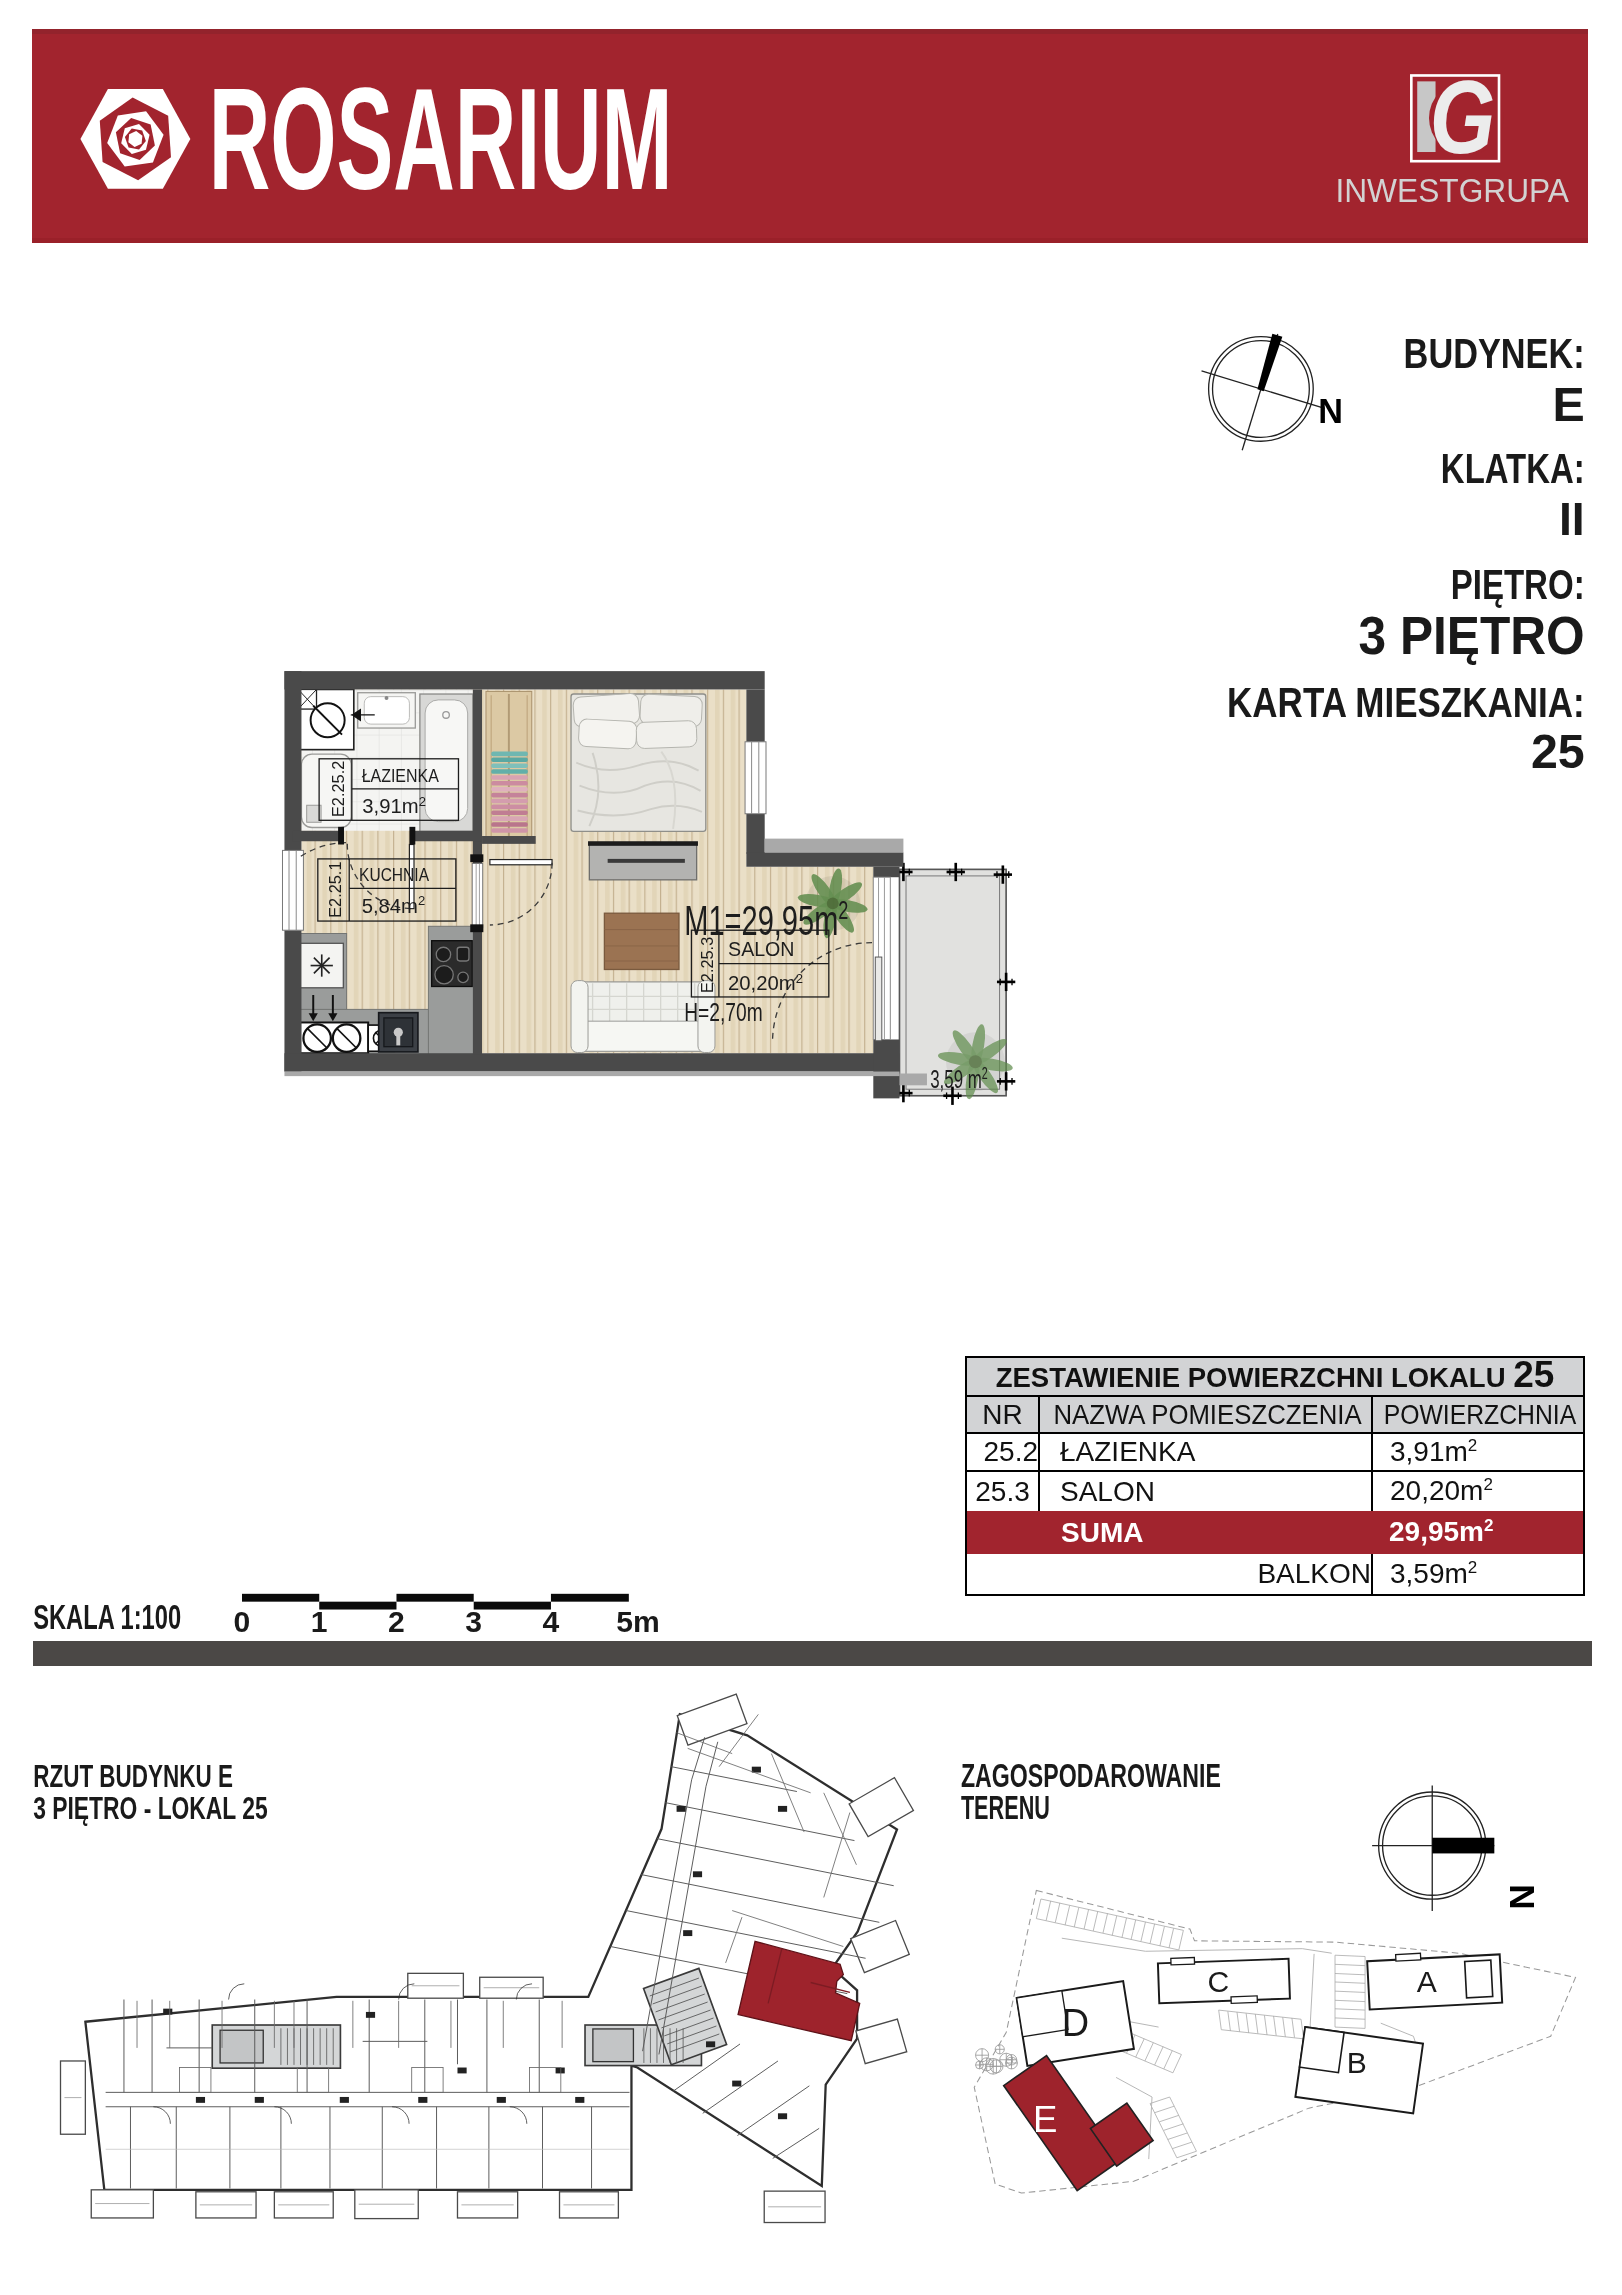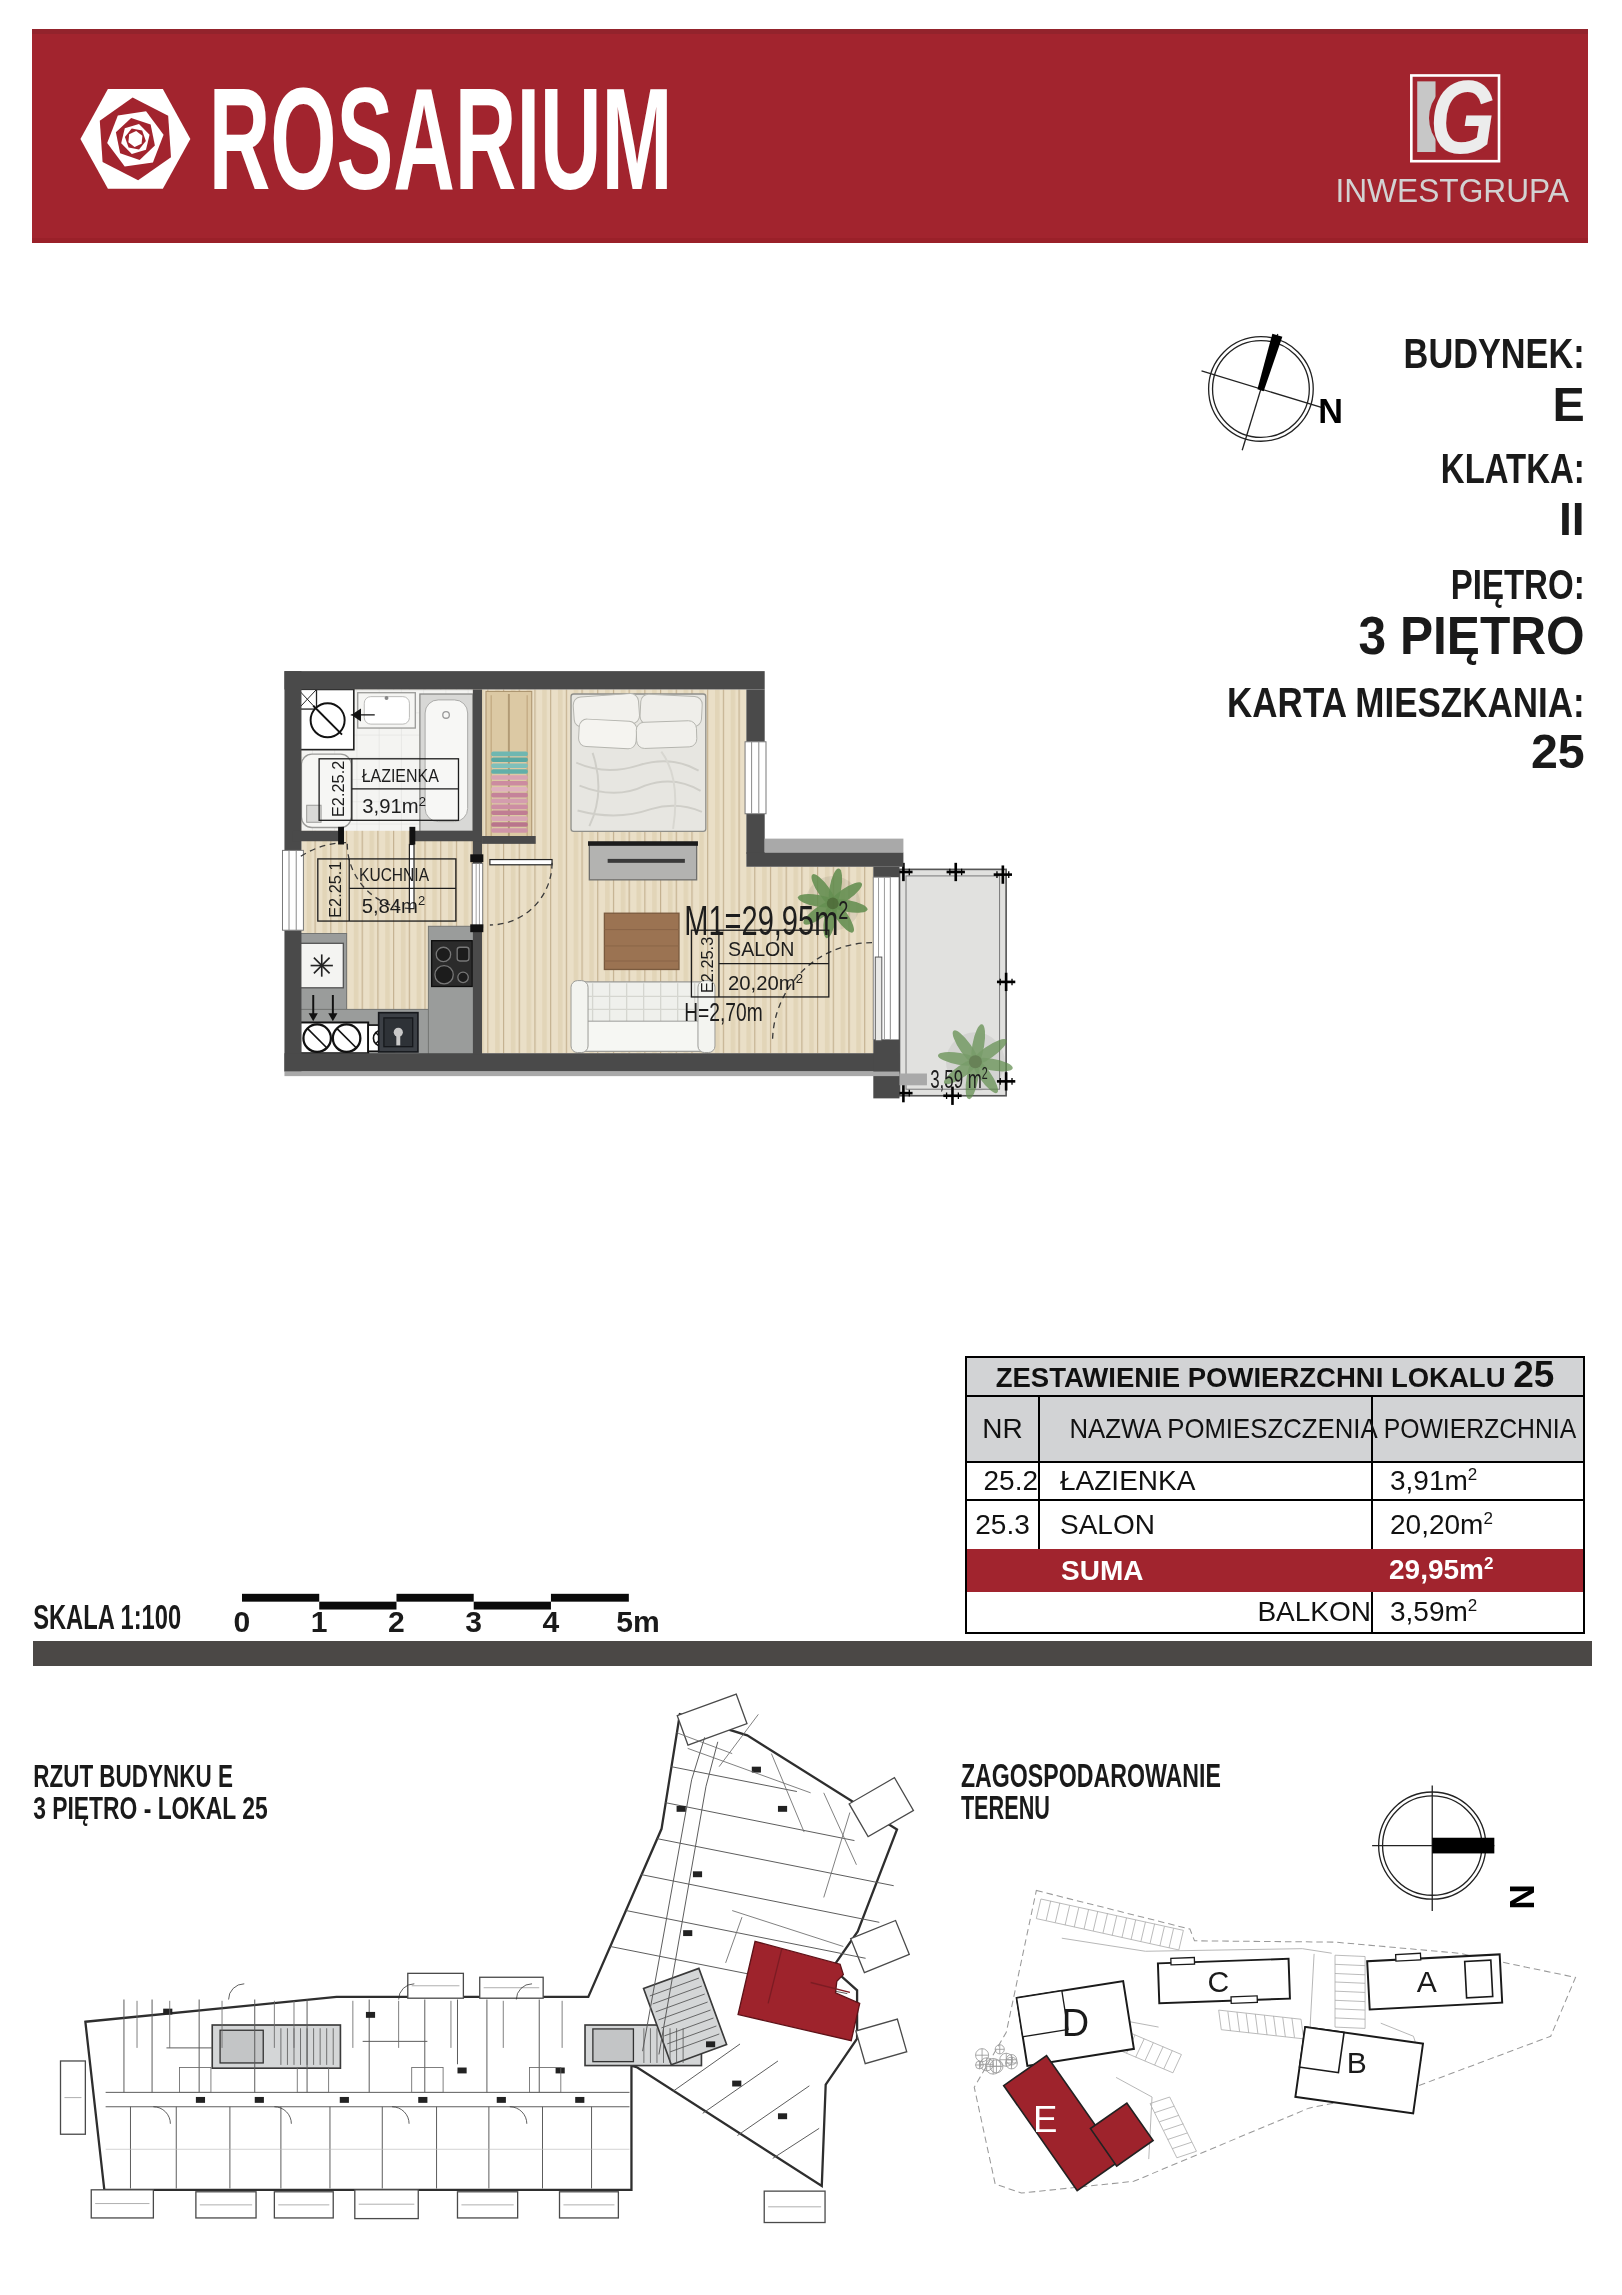--- a/index.html
+++ b/index.html
@@ -303,29 +303,29 @@
         <col style="width:73px">
         <col style="width:333px">
         <col style="width:212px">
       </colgroup>
 <tbody>
         <tr style="height:34px;background:#d2d3d5;">
   <td colspan="3" style="text-align:center;vertical-align:middle;font-weight:bold;font-size:27.5px;line-height:34px;white-space:nowrap;border-bottom:2px solid #000;padding:0;">ZESTAWIENIE POWIERZCHNI LOKALU <span style="font-size:37px;">25</span></td>
 </tr>
 <tr style="height:37px;background:#d2d3d5;font-size:28px;">
   <td style="text-align:center;padding:0;white-space:nowrap;border-right:2px solid #000;border-bottom:2px solid #000;">NR</td>
-  <td style="text-align:center;padding:16px;white-space:nowrap;border-right:2px solid #000;border-bottom:2px solid #000;"><span style="display:inline-block;transform:scaleX(0.92);transform-origin:center;">NAZWA POMIESZCZENIA</span></td>
+  <td style="text-align:center;padding:0;white-space:nowrap;border-right:2px solid #000;border-bottom:2px solid #000;"><span style="display:inline-block;transform:scaleX(0.92);transform-origin:center;">NAZWA POMIESZCZENIA</span></td>
   <td style="text-align:center;padding:0;white-space:nowrap;border-bottom:2px solid #000;"><span style="display:inline-block;transform:scaleX(0.90);transform-origin:center;font-size:27.5px;">POWIERZCHNIA</span></td>
 </tr>
 <tr style="height:38px;font-size:28px;">
   <td style="text-align:right;padding:0;border-right:2px solid #000;border-top:2px solid #000;">25.2</td>
   <td style="padding:0 0 0 20px;border-right:2px solid #000;border-top:2px solid #000;">ŁAZIENKA</td>
   <td style="padding:0 0 0 17px;border-top:2px solid #000;">3,91m<sup style="font-size:17px;">2</sup></td>
 </tr>
-<tr style="height:49px;font-size:28px;">
+<tr style="height:40px;font-size:28px;">
   <td style="text-align:center;padding:0;border-right:2px solid #000;border-top:2px solid #000;">25.3</td>
   <td style="padding:0 0 0 20px;border-right:2px solid #000;border-top:2px solid #000;">SALON</td>
   <td style="padding:0 0 0 17px;border-top:2px solid #000;">20,20m<sup style="font-size:17px;">2</sup></td>
 </tr>
 <tr style="height:43px;background:#a1242e;color:#fff;font-weight:bold;font-size:28px;">
   <td colspan="2" style="padding:0 0 0 94px;">SUMA</td>
   <td style="padding:0 0 0 17px;">29,95m<sup style="font-size:17px;">2</sup></td>
 </tr>
 <tr style="height:41px;font-size:28px;">
   <td colspan="2" style="padding:0 0 0 13px;text-align:right;">BALKON</td>

